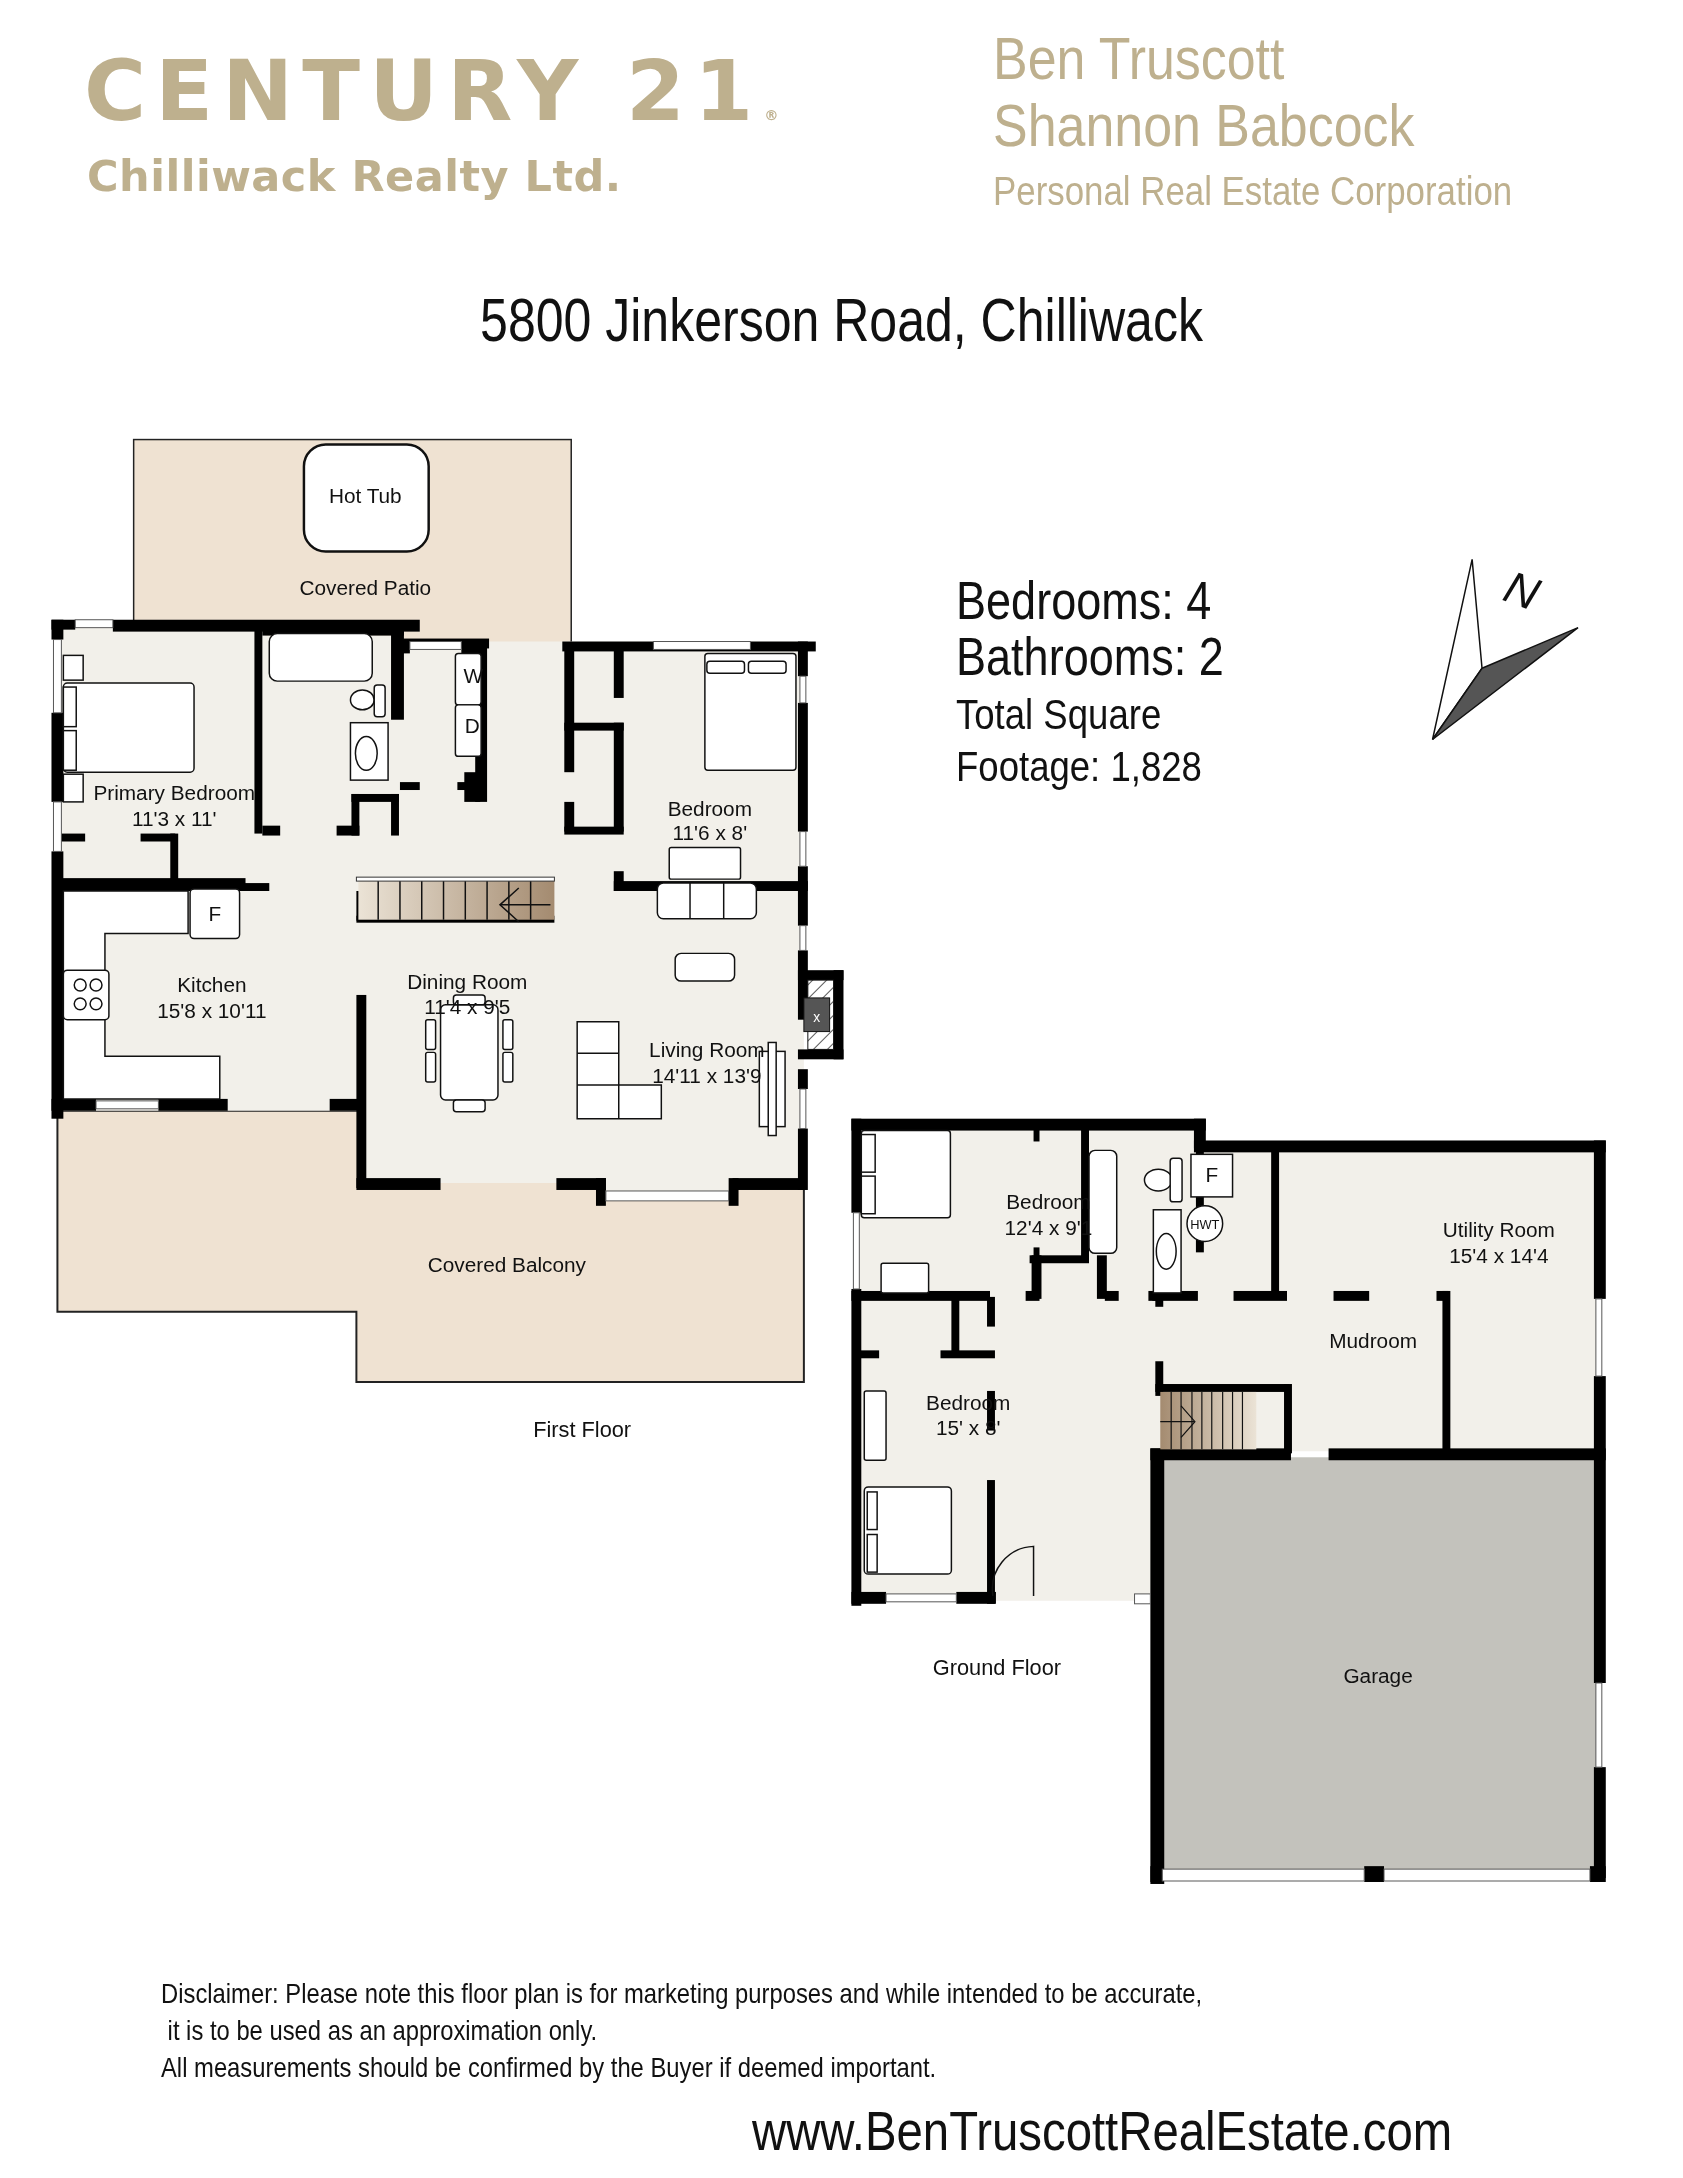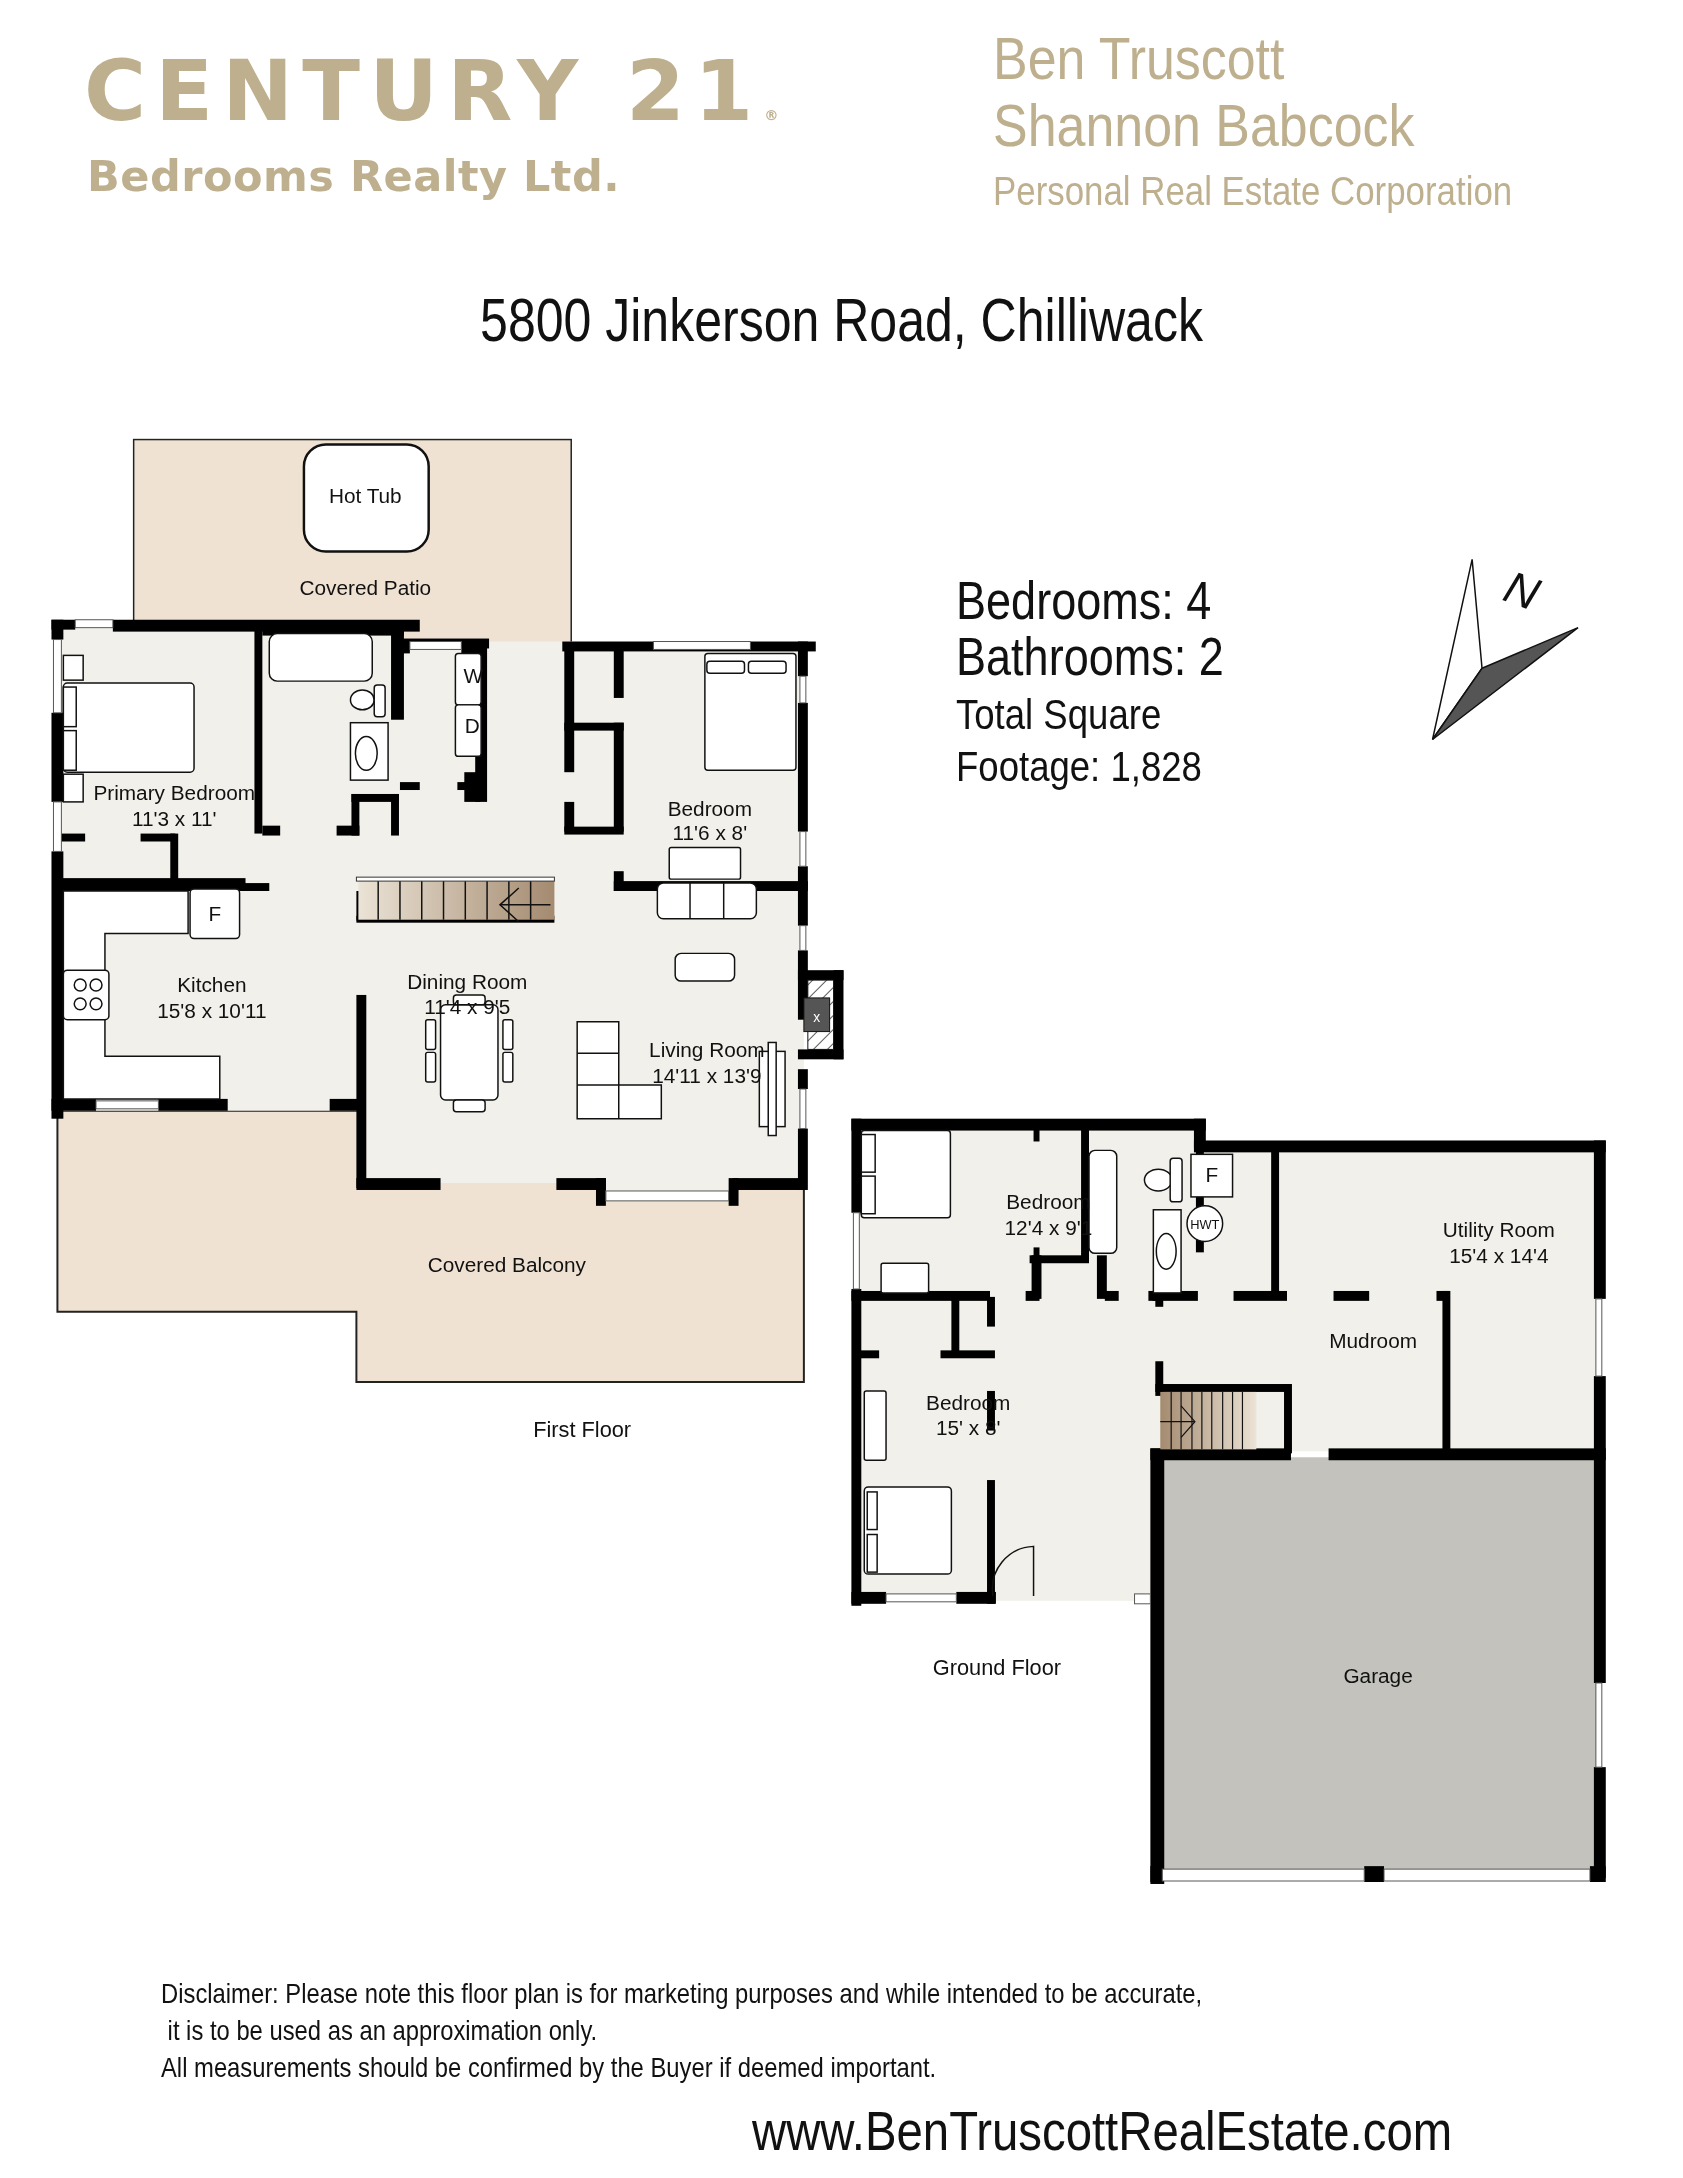--- a/index.html
+++ b/index.html
@@ -21,21 +21,21 @@
   .disclaimer { left:161px; top:1975px; font-size:28px; line-height:37px; transform:scaleX(0.85); transform-origin:left; white-space:pre; color:#111; }
   .website { left:752px; top:2099px; font-size:55px; transform:scaleX(0.86); transform-origin:left; white-space:nowrap; color:#111; }
   svg text { font-family:"Liberation Sans", sans-serif; fill:#111; }
   .rlabel { font-size:22px; }
   .dlabel { font-size:21px; }
 </style>
 </head>
 <body>
 
 <div class="abs brand-main"><span>CENTURY 21</span><span class="brand-reg">®</span></div>
-<div class="abs brand-sub">Bedrooms Realty Ltd.</div>
+<div class="abs brand-sub">Chilliwack Realty Ltd.</div>
 <div class="abs agent agent-1">Ben Truscott</div>
 <div class="abs agent agent-2">Shannon Babcock</div>
 <div class="abs agent agent-3">Personal Real Estate Corporation</div>
 
 <div class="abs address">5800 Jinkerson Road, Chilliwack</div>
 
 <div class="abs stats stat-bed">Bedrooms: 4</div>
 <div class="abs stats stat-bath">Bathrooms: 2</div>
 <div class="abs stats stat-sqft1">Total Square</div>
 <div class="abs stats stat-sqft2">Footage: 1,828</div>

